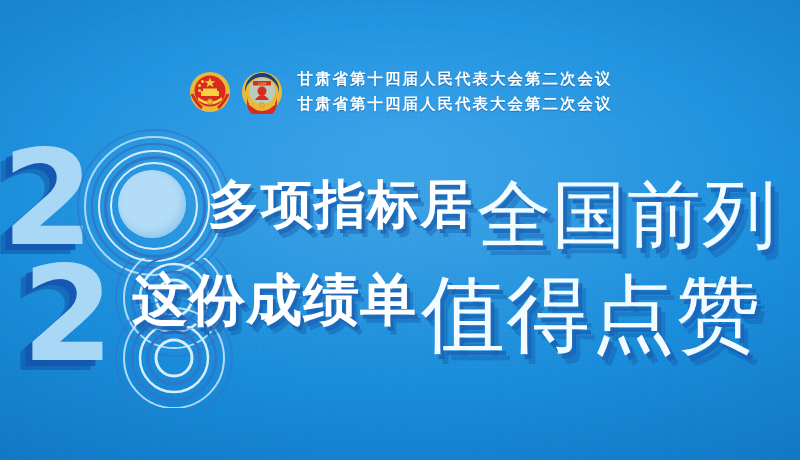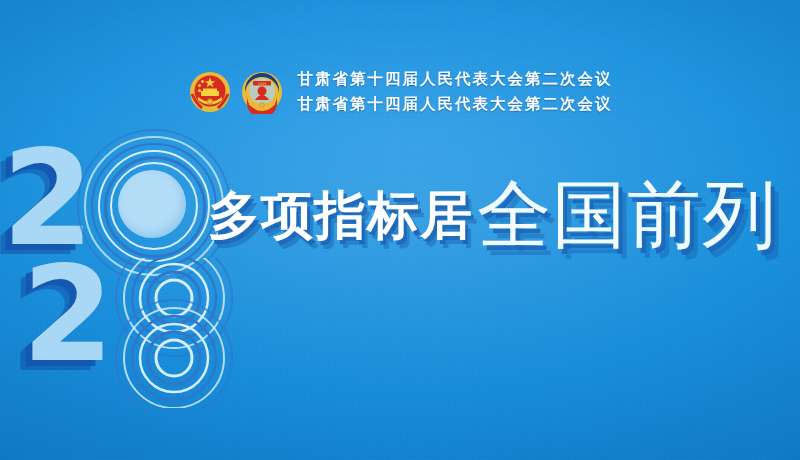--- a/index.html
+++ b/index.html
@@ -132,21 +132,21 @@
     top: 258px;
     width: 120px;
     height: 120px;
   }
 
   
   .headline {
     position: absolute;
     z-index: 5;
     display: flex;
-    align-items: center;
+    align-items: flex-start;
     white-space: nowrap;
   }
   #headline-1 { left: 208px; top: 178px; }
   #headline-2 { left: 132px; top: 272px; }
 
   .hl-small {
     font-size: 52px;
     font-weight: 700;
     letter-spacing: 1px;
     color: #ffffff;
@@ -249,14 +249,18 @@
       <div class="header-line">甘肃省第十四届人民代表大会第二次会议</div>
       <div class="header-line">甘肃省第十四届人民代表大会第二次会议</div>
     </div>
   </div>
 
   <div class="headline" id="headline-1">
     <span class="hl-small">多项指标居</span>
     <span class="hl-big">全国前列</span>
   </div>
 
+  <div class="headline" id="headline-2">
+    <span class="hl-small">这份成绩单</span>
+    <span class="hl-big">值得点赞</span>
+  </div>
 
 </div>
 
 </body></html>

